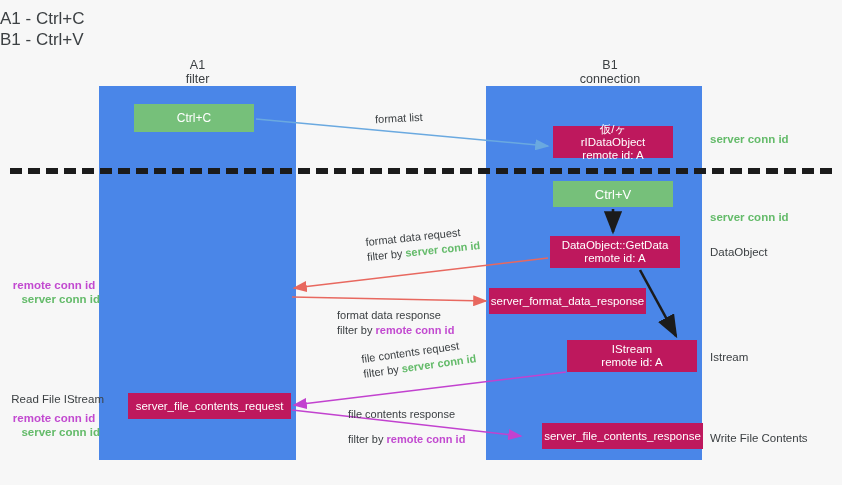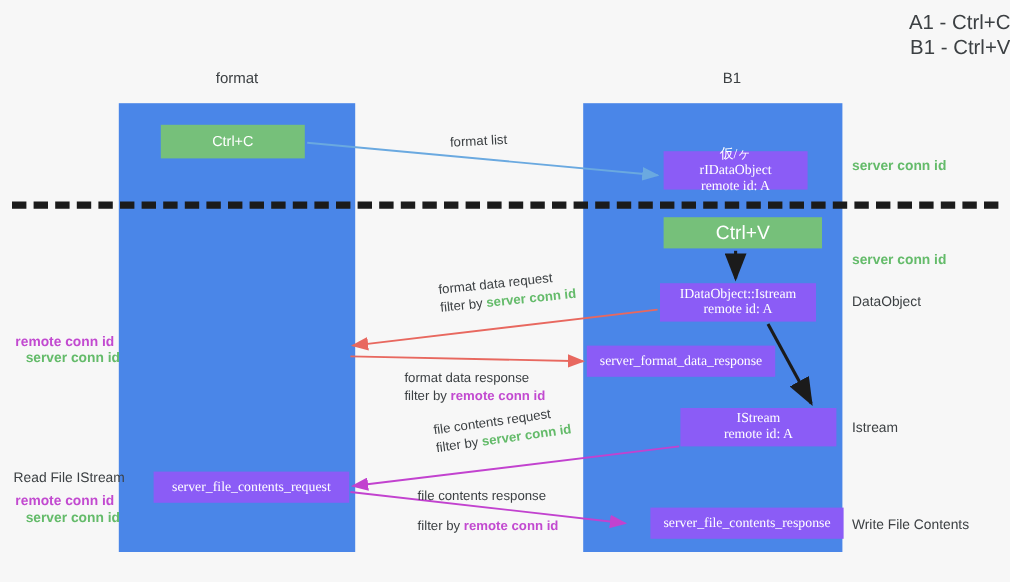--- a/index.html
+++ b/index.html
@@ -9,21 +9,21 @@
     font-family:"Liberation Sans", sans-serif;
     overflow:hidden;
     position:relative;
   }
   #stage{position:absolute;left:0;top:0;width:842px;height:485px;}
   .abs{position:absolute;}
 
   
   #title{
     left:0;top:8px;width:842px;
-    text-align:right;
+    text-align:left;
     font-size:17px;color:#3c4043;line-height:21px;
   }
 
   
   .lane-head{
     text-align:center;font-size:12.5px;color:#3c4043;line-height:14px;
   }
   #head-a1{left:120px;top:58px;width:155px;}
   #head-b1{left:520px;top:58px;width:180px;}
 
@@ -39,27 +39,27 @@
   }
 
   
   .box{
     box-sizing:border-box;
     display:flex;align-items:center;justify-content:center;
     text-align:center;color:#ffffff;
     font-size:11.5px;line-height:13px;
     padding:2px 20px;
   }
-  .box.orange{background:#8b5cf6;font-family:Liberation Serif, serif;}
+  .box.orange{background:#be185d;}
   .box.green{background:#76c07a;}
   .box .l2{display:block;}
 
   #box-ctrlc{left:134px;top:104px;width:120px;height:28px;font-size:12px;}
   #box-idataobject{left:553px;top:126px;width:120px;height:32px;}
-  #box-ctrlv{left:553px;top:181px;width:132px;height:26px;font-size:16px;}
+  #box-ctrlv{left:553px;top:181px;width:120px;height:26px;font-size:13px;}
   #box-getdata{left:550px;top:236px;width:130px;height:32px;}
   #box-fmt-req{left:128px;top:276px;width:163px;height:26px;}
   #box-fmt-res{left:489px;top:288px;width:157px;height:26px;}
   #box-istream{left:567px;top:340px;width:130px;height:32px;}
   #box-file-req{left:128px;top:393px;width:163px;height:26px;}
   #box-file-res{left:524px;top:423px;width:161px;height:26px;margin-left:18px;}
 
   
   .side{font-size:11.5px;line-height:14px;color:#3c4043;}
   .green-txt{color:#64bb6a;font-weight:bold;}
@@ -92,24 +92,26 @@
 <body>
 
 <div id="stage">
 
   <div id="title" class="abs">
     <div>A1 - Ctrl+C</div>
     <div>B1 - Ctrl+V</div>
   </div>
 
   <div id="head-a1" class="abs lane-head">
-    <div>format</div>
+    <div>A1</div>
+    <div>filter</div>
   </div>
   <div id="head-b1" class="abs lane-head">
     <div>B1</div>
+    <div>connection</div>
   </div>
 
   <div id="lane-a1" class="abs lane"></div>
   <div id="lane-b1" class="abs lane"></div>
 
   <svg id="wires">
     <defs>
       <marker id="ah-blue" markerWidth="9" markerHeight="7" refX="8" refY="3.5" orient="auto">
         <polygon points="0 0, 9 3.5, 0 7" fill="#6aa9e0"></polygon>
       </marker>
@@ -151,21 +153,21 @@
       <span class="l2">remote id: A</span>
     </span>
   </div>
 
   <div id="box-ctrlv" class="abs box green">
     <span>Ctrl+V</span>
   </div>
 
   <div id="box-getdata" class="abs box orange">
     <span>
-      <span class="l2">IDataObject::Istream</span>
+      <span class="l2">DataObject::GetData</span>
       <span class="l2">remote id: A</span>
     </span>
   </div>
 
 
   <div id="box-fmt-res" class="abs box orange">
     <span>server_format_data_response</span>
   </div>
 
   <div id="box-istream" class="abs box orange">

